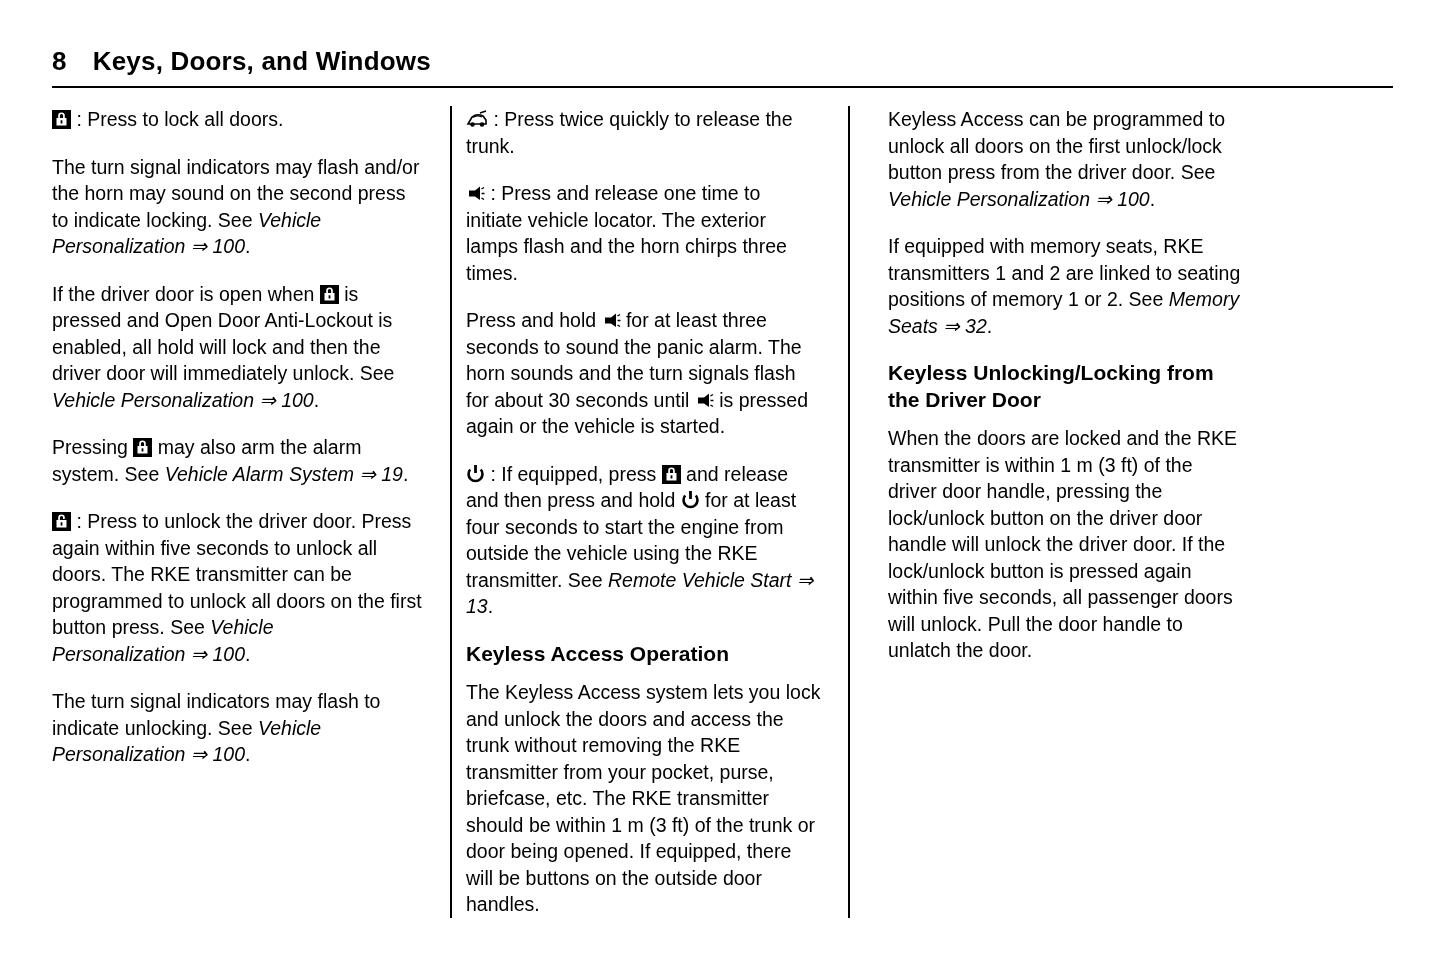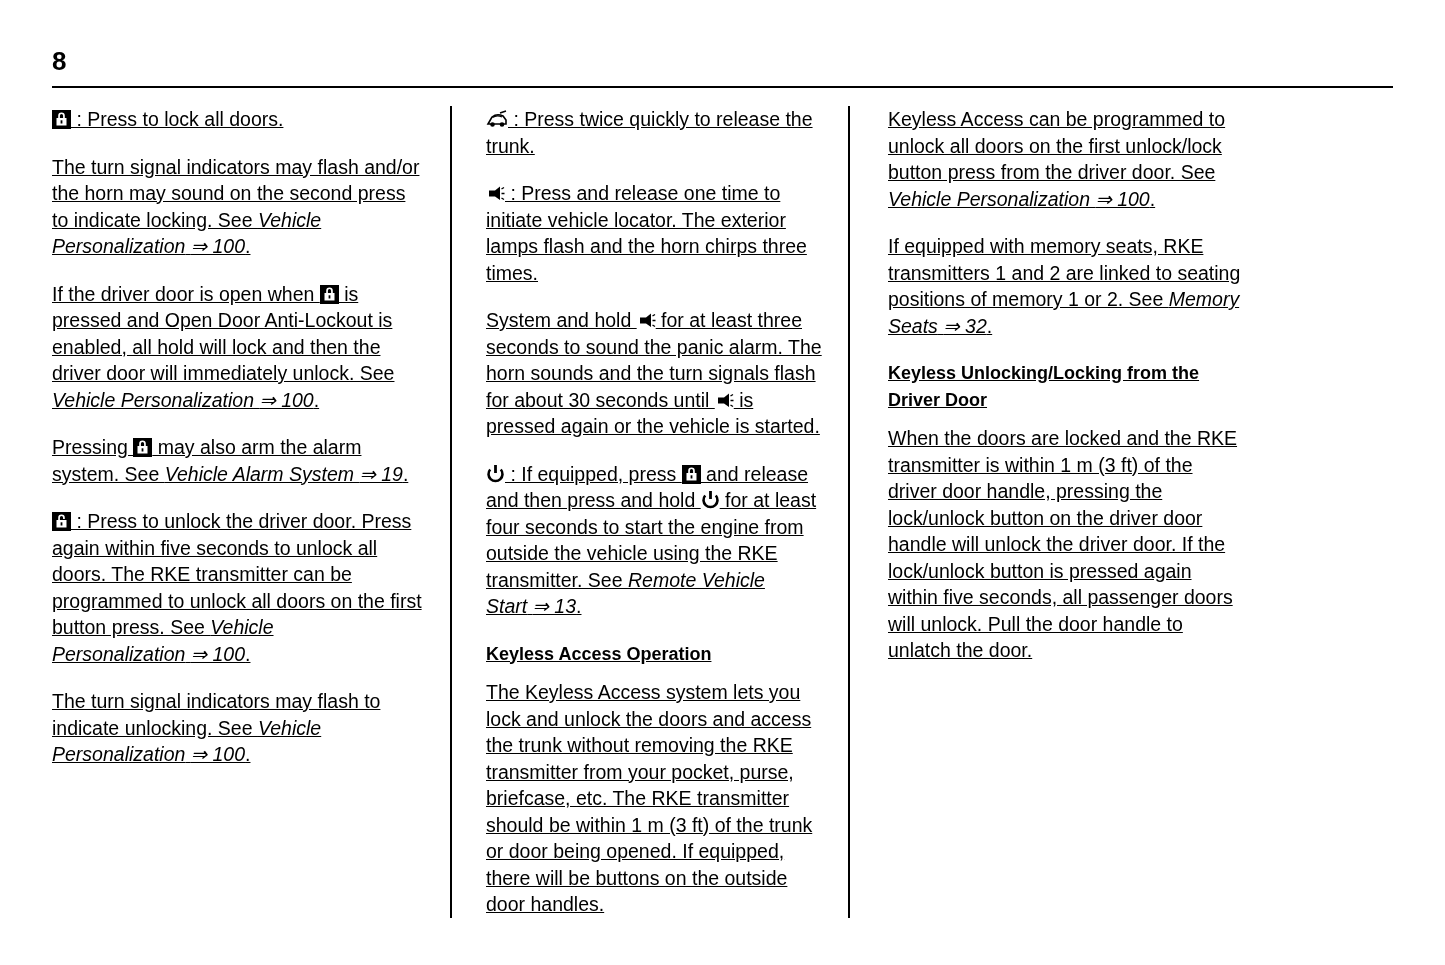--- a/index.html
+++ b/index.html
@@ -36,54 +36,54 @@
     margin-top: 9px;
     margin-bottom: 18px;
   }
   .columns {
     display: flex;
     align-items: stretch;
   }
   .col {
     width: 398px;
     box-sizing: border-box;
-    text-decoration: underline;
   }
   .col.c1 { padding-right: 26px; }
-  .col.c2 { padding-left: 34px; padding-right: 26px; border-left: 2px solid #000; }
+  .col.c2 { padding-left: 14px; padding-right: 26px; border-left: 2px solid #000; }
   .col.c3 { padding-left: 38px; border-left: 2px solid #000; }
   .col.c1, .col.c2 { min-height: 790px; }
   p {
     margin: 0 0 21px 0;
     font-size: 19.5px;
     line-height: 26.5px;
   }
   p:last-child { margin-bottom: 0; }
   .sub {
-    font-size: 18px;
+    font-size: 21px;
     line-height: 26.5px;
     font-weight: bold;
     margin: 0 0 12px 0;
   }
   .it { font-style: italic; }
   .arrow { font-style: italic; }
   .icon {
     display: inline-block;
     vertical-align: -3px;
     line-height: 0;
   }
   .icon svg { display: block; }
 </style>
 </head>
 <body>
 
 <div class="page">
 
   <div class="header">
     <span class="page-num">8</span>
+    <span>Keys, Doors, and Windows</span>
   </div>
   <div class="header-rule"></div>
 
   <div class="columns">
 
     <div class="col c1">
 
       <p>
         <span class="icon">
           <svg width="19" height="19" viewBox="0 0 19 19">
@@ -157,21 +157,21 @@
       <p>
         <span class="icon">
           <svg width="19" height="19" viewBox="0 0 19 19">
             <path d="M3 6.5 L9 6.5 L14 2.5 L14 16 L9 12.5 L3 12.5 Z" fill="#000"></path>
             <path d="M15.5 5 L18 3.5 M15.5 9.5 L18.5 9.5 M15.5 14 L18 15.5" stroke="#000" stroke-width="1.4"></path>
           </svg>
         </span><span> : Press and release one time to initiate vehicle locator. The exterior lamps flash and the horn chirps three times.</span>
       </p>
 
       <p>
-        <span>System and hold </span><span class="icon">
+        <span>Press and hold </span><span class="icon">
           <svg width="19" height="19" viewBox="0 0 19 19">
             <path d="M3 6.5 L9 6.5 L14 2.5 L14 16 L9 12.5 L3 12.5 Z" fill="#000"></path>
             <path d="M15.5 5 L18 3.5 M15.5 9.5 L18.5 9.5 M15.5 14 L18 15.5" stroke="#000" stroke-width="1.4"></path>
           </svg>
         </span><span> for at least three seconds to sound the panic alarm. The horn sounds and the turn signals flash for about 30 seconds until </span><span class="icon">
           <svg width="19" height="19" viewBox="0 0 19 19">
             <path d="M3 6.5 L9 6.5 L14 2.5 L14 16 L9 12.5 L3 12.5 Z" fill="#000"></path>
             <path d="M15.5 5 L18 3.5 M15.5 9.5 L18.5 9.5 M15.5 14 L18 15.5" stroke="#000" stroke-width="1.4"></path>
           </svg>
         </span><span> is pressed again or the vehicle is started.</span>

